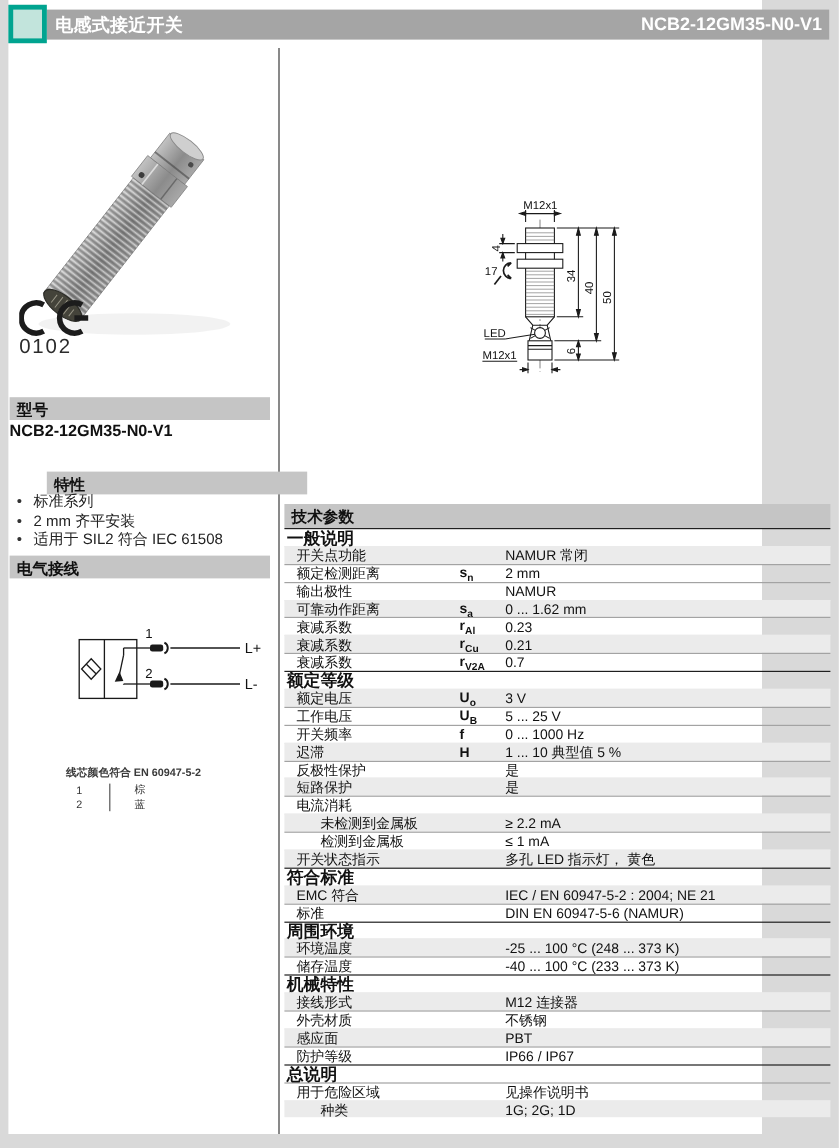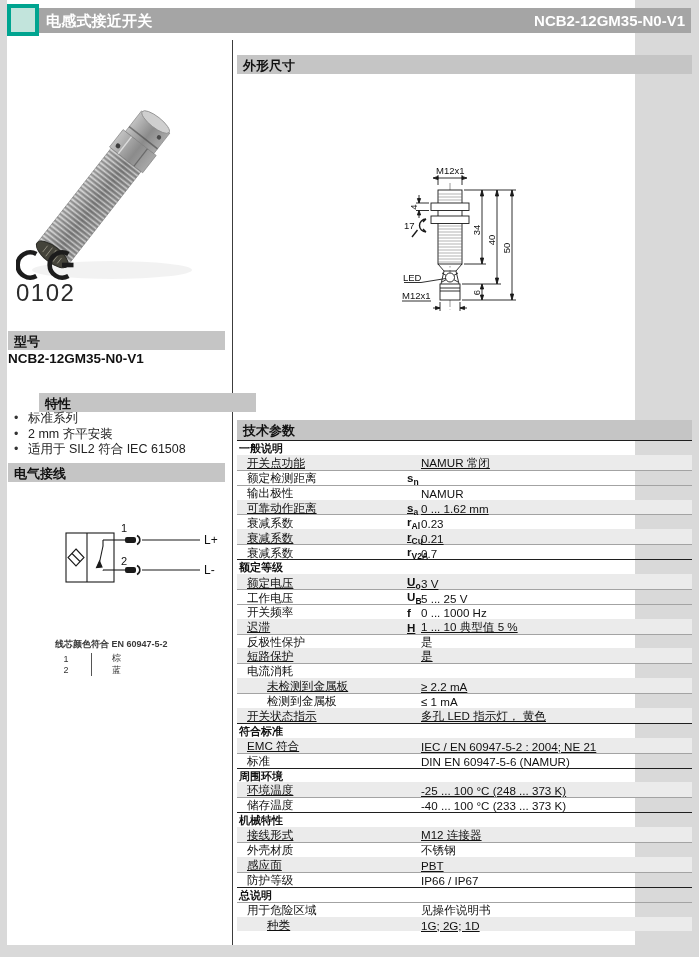--- a/index.html
+++ b/index.html
@@ -17,42 +17,42 @@
   .topbar-model{position:absolute;right:6px;top:4px;font-size:15px;font-weight:bold;color:#ffffff;}
   
   .vline{position:absolute;left:225px;top:40px;width:1px;height:905px;background:#3c3c3c;}
   
   .secbar{position:absolute;background:#c5c5c5;color:#111;font-size:13px;font-weight:bold;padding:2px 6px;box-sizing:border-box;}
   .secbar.left{left:1px;width:217px;height:19px;}
   .secbar.right{left:230px;width:455px;height:19px;}
   
   .photo-wrap{position:absolute;left:10px;top:50px;width:196px;height:248px;}
   .ce-wrap{position:absolute;left:9px;top:247px;width:80px;height:36px;}
-  .ce-num{position:absolute;left:9px;top:279px;font-size:24px;letter-spacing:1.5px;color:#2b2b2b;}
+  .ce-num{position:absolute;left:9px;top:279px;font-size:17px;letter-spacing:1.5px;color:#2b2b2b;}
   .model-text{position:absolute;left:1px;top:351px;font-size:13.5px;font-weight:bold;color:#111;}
   .features{position:absolute;left:1px;top:411px;width:217px;margin:0;padding:0;list-style:none;}
   .features li{position:relative;padding-left:20px;font-size:12.5px;line-height:15.6px;color:#222;}
   .features li .blt{position:absolute;left:6px;top:0;color:#333;}
   .wiring-wrap{position:absolute;left:38px;top:515px;width:185px;height:95px;}
   .wire-note{position:absolute;left:48px;top:638px;font-size:9px;font-weight:bold;color:#3a3a3a;}
   .wire-table{position:absolute;left:52px;top:653px;font-size:9px;color:#333;}
   .wire-row{display:flex;height:11.5px;align-items:center;}
   .wire-pin{width:14px;text-align:center;}
   .wire-div{width:1px;height:11.5px;background:#555;margin:0 0 0 18px;}
   .wire-color{padding-left:20px;}
   
   .dim-wrap{position:absolute;left:383px;top:158px;width:210px;height:165px;}
   
   .tech-table{position:absolute;left:230px;top:440px;width:455px;}
-  .tgroup{height:14.9px;line-height:14.5px;font-size:11px;font-weight:bold;color:#111;border-top:1px solid #1f1f1f;padding-left:2px;box-sizing:border-box;}
+  .tgroup{height:14.9px;line-height:14.5px;font-size:14px;font-weight:bold;color:#111;border-top:1px solid #1f1f1f;padding-left:2px;box-sizing:border-box;}
   .trow{display:grid;grid-template-columns:146px 38px 1fr;height:14.9px;align-items:center;font-size:11.6px;color:#111;border-top:1px solid #a3a3a3;box-sizing:border-box;}
-  .trow.shaded{background:#ebebeb;border-top:1px solid #ebebeb;text-decoration:underline;}
+  .trow.shaded{background:#ebebeb;border-top:1px solid #ebebeb;}
   .tlabel{padding-left:10px;white-space:nowrap;}
   .trow.indent1 .tlabel{padding-left:30px;}
-  .tsym{font-weight:bold;margin-left:24px;}
+  .tsym{font-weight:bold;}
   .tsym sub{font-size:8.5px;}
   .tval{white-space:nowrap;}
   svg text{font-family:"Liberation Sans","DejaVu Sans",sans-serif;}
 </style>
 </head>
 <body>
 
 <div class="page">
 
   <div class="topbar" style="background: rgb(165, 165, 165);">
@@ -165,21 +165,20 @@
       <span class="wire-div"></span>
       <span class="wire-color">棕</span>
     </div>
     <div class="wire-row">
       <span class="wire-pin">2</span>
       <span class="wire-div"></span>
       <span class="wire-color">蓝</span>
     </div>
   </div>
 
-  <div class="secbar right" style="top:55px;">外形尺寸</div>
 
   <div class="dim-wrap">
     <svg width="210" height="165" viewBox="0 0 210 165">
       <g stroke="#1a1a1a" stroke-width="0.9" fill="none">
 
         <line x1="60" y1="25" x2="60" y2="152" stroke="#555" stroke-width="0.6" stroke-dasharray="8 2.5 1.5 2.5"></line>
 
         <rect x="48" y="32" width="24" height="74" fill="#ffffff"></rect>
         <g stroke="#666" stroke-width="0.5">
           <line x1="48" y1="36" x2="72" y2="36"></line>
@@ -280,20 +279,21 @@
   <div class="tech-table" id="tech-table">
       <div class="tgroup">一般说明</div>
       <div class="trow shaded">
         <span class="tlabel">开关点功能</span>
         <span class="tsym"></span>
         <span class="tval">NAMUR 常闭</span>
       </div>
       <div class="trow">
         <span class="tlabel">额定检测距离</span>
         <span class="tsym">s<sub>n</sub></span>
+        <span class="tval">2 mm</span>
       </div>
       <div class="trow">
         <span class="tlabel">输出极性</span>
         <span class="tsym"></span>
         <span class="tval">NAMUR</span>
       </div>
       <div class="trow shaded">
         <span class="tlabel">可靠动作距离</span>
         <span class="tsym">s<sub>a</sub></span>
         <span class="tval">0 ... 1.62 mm</span>

